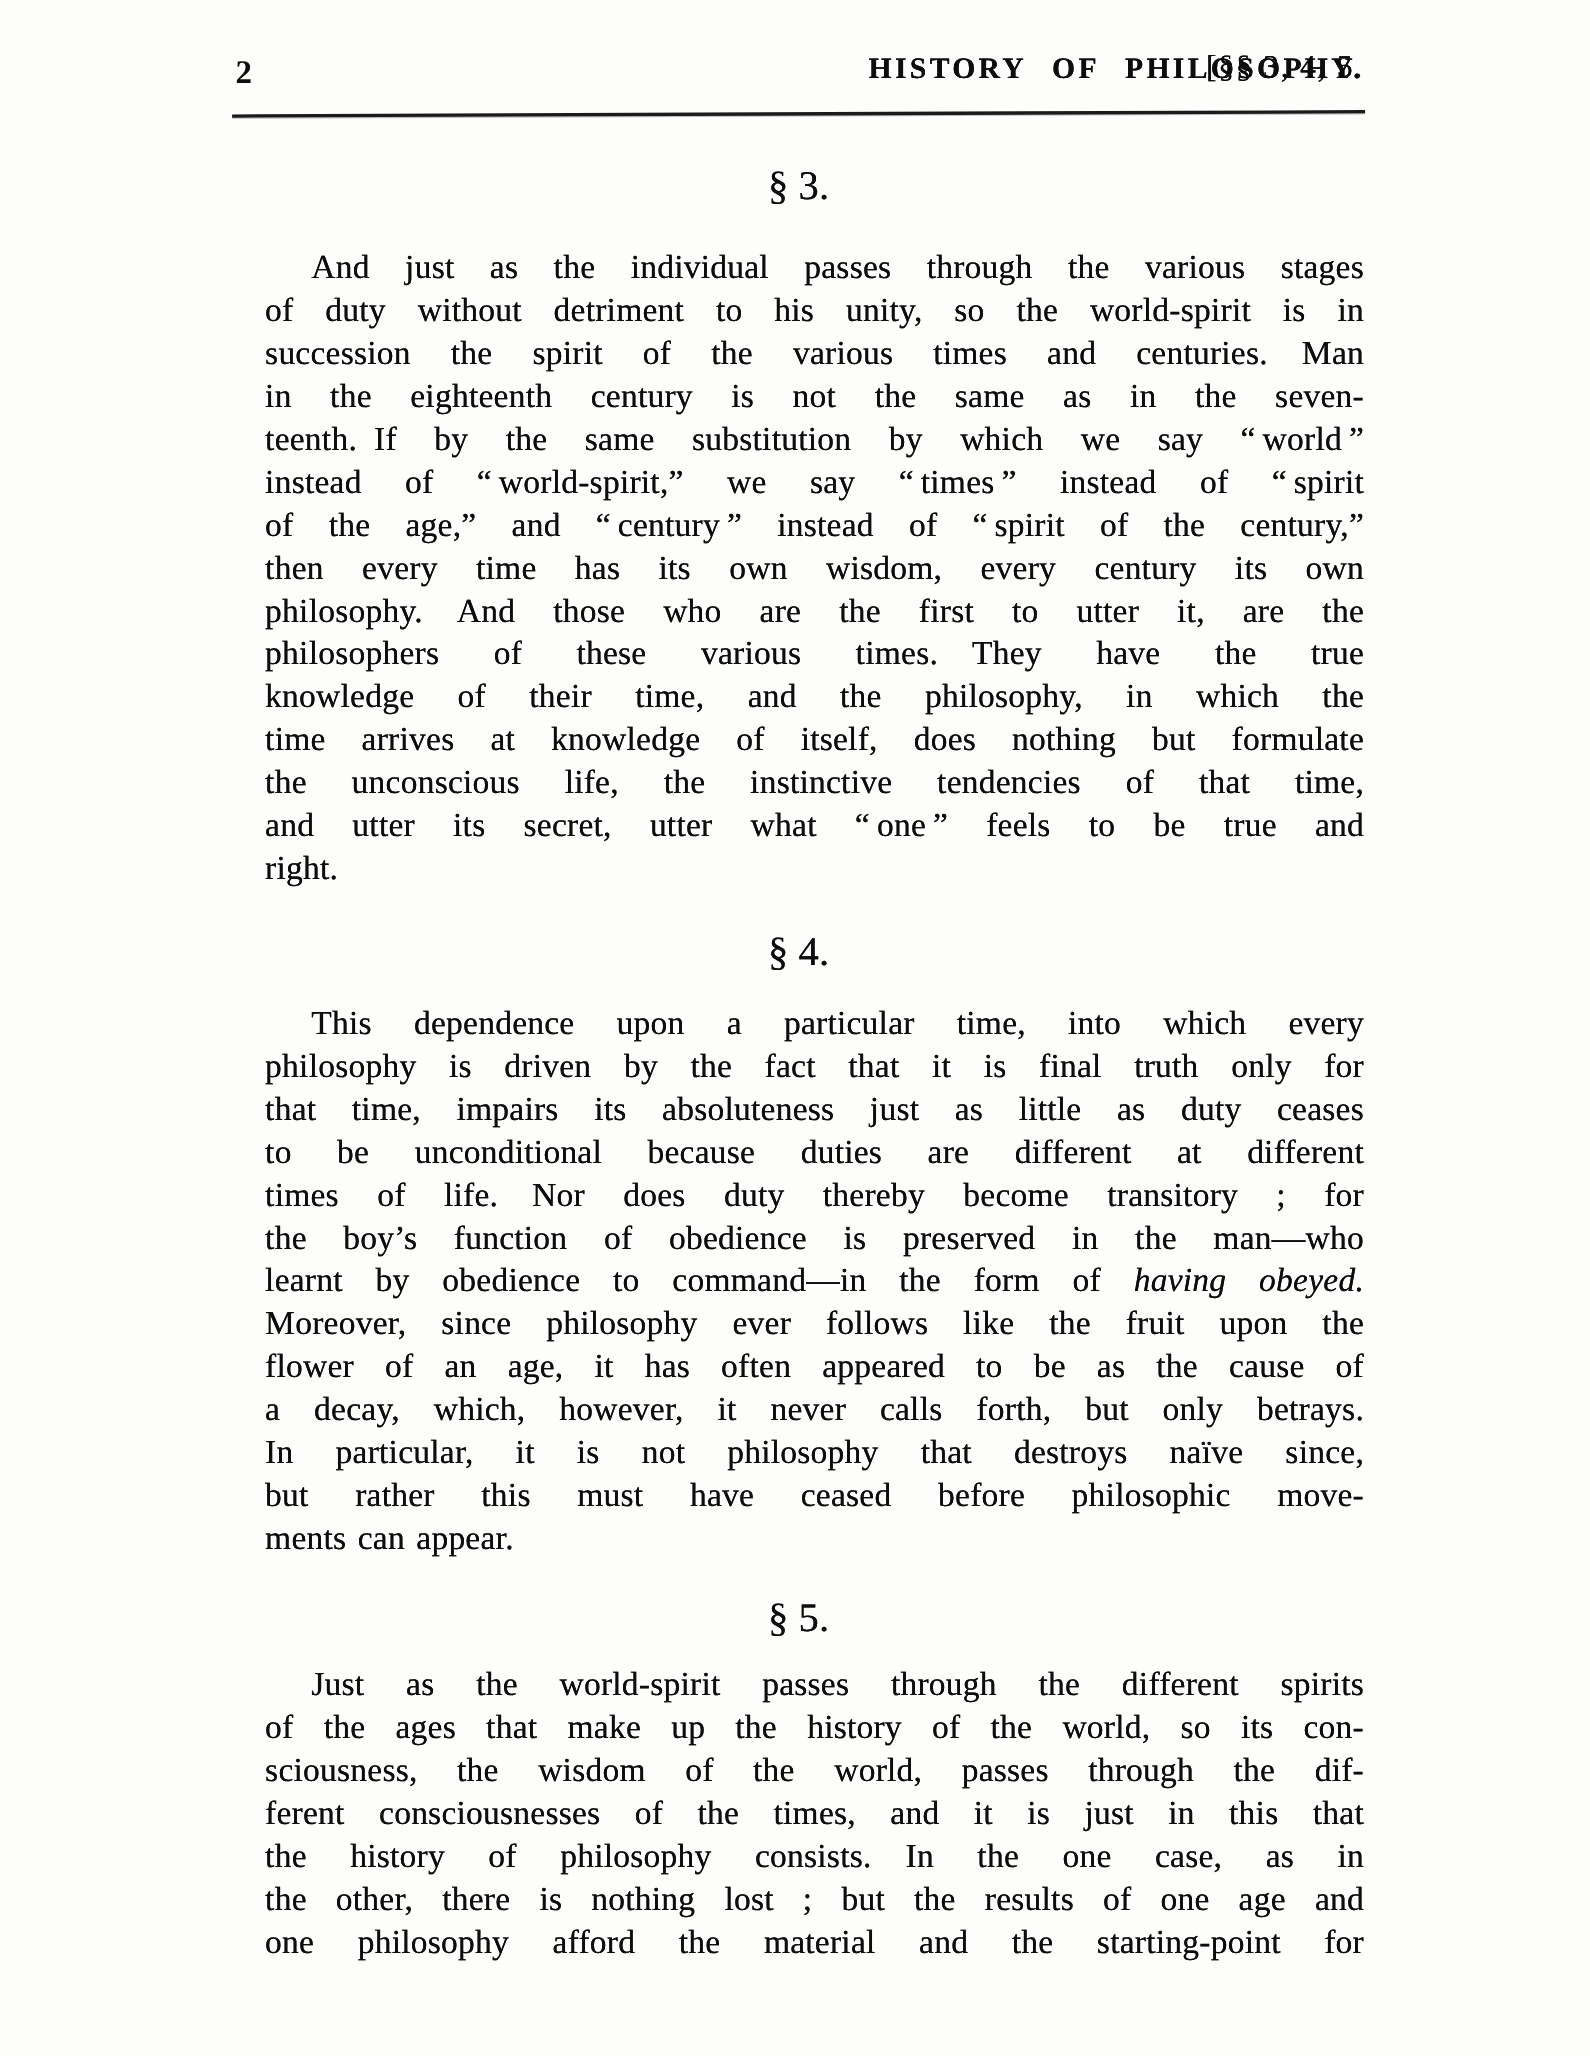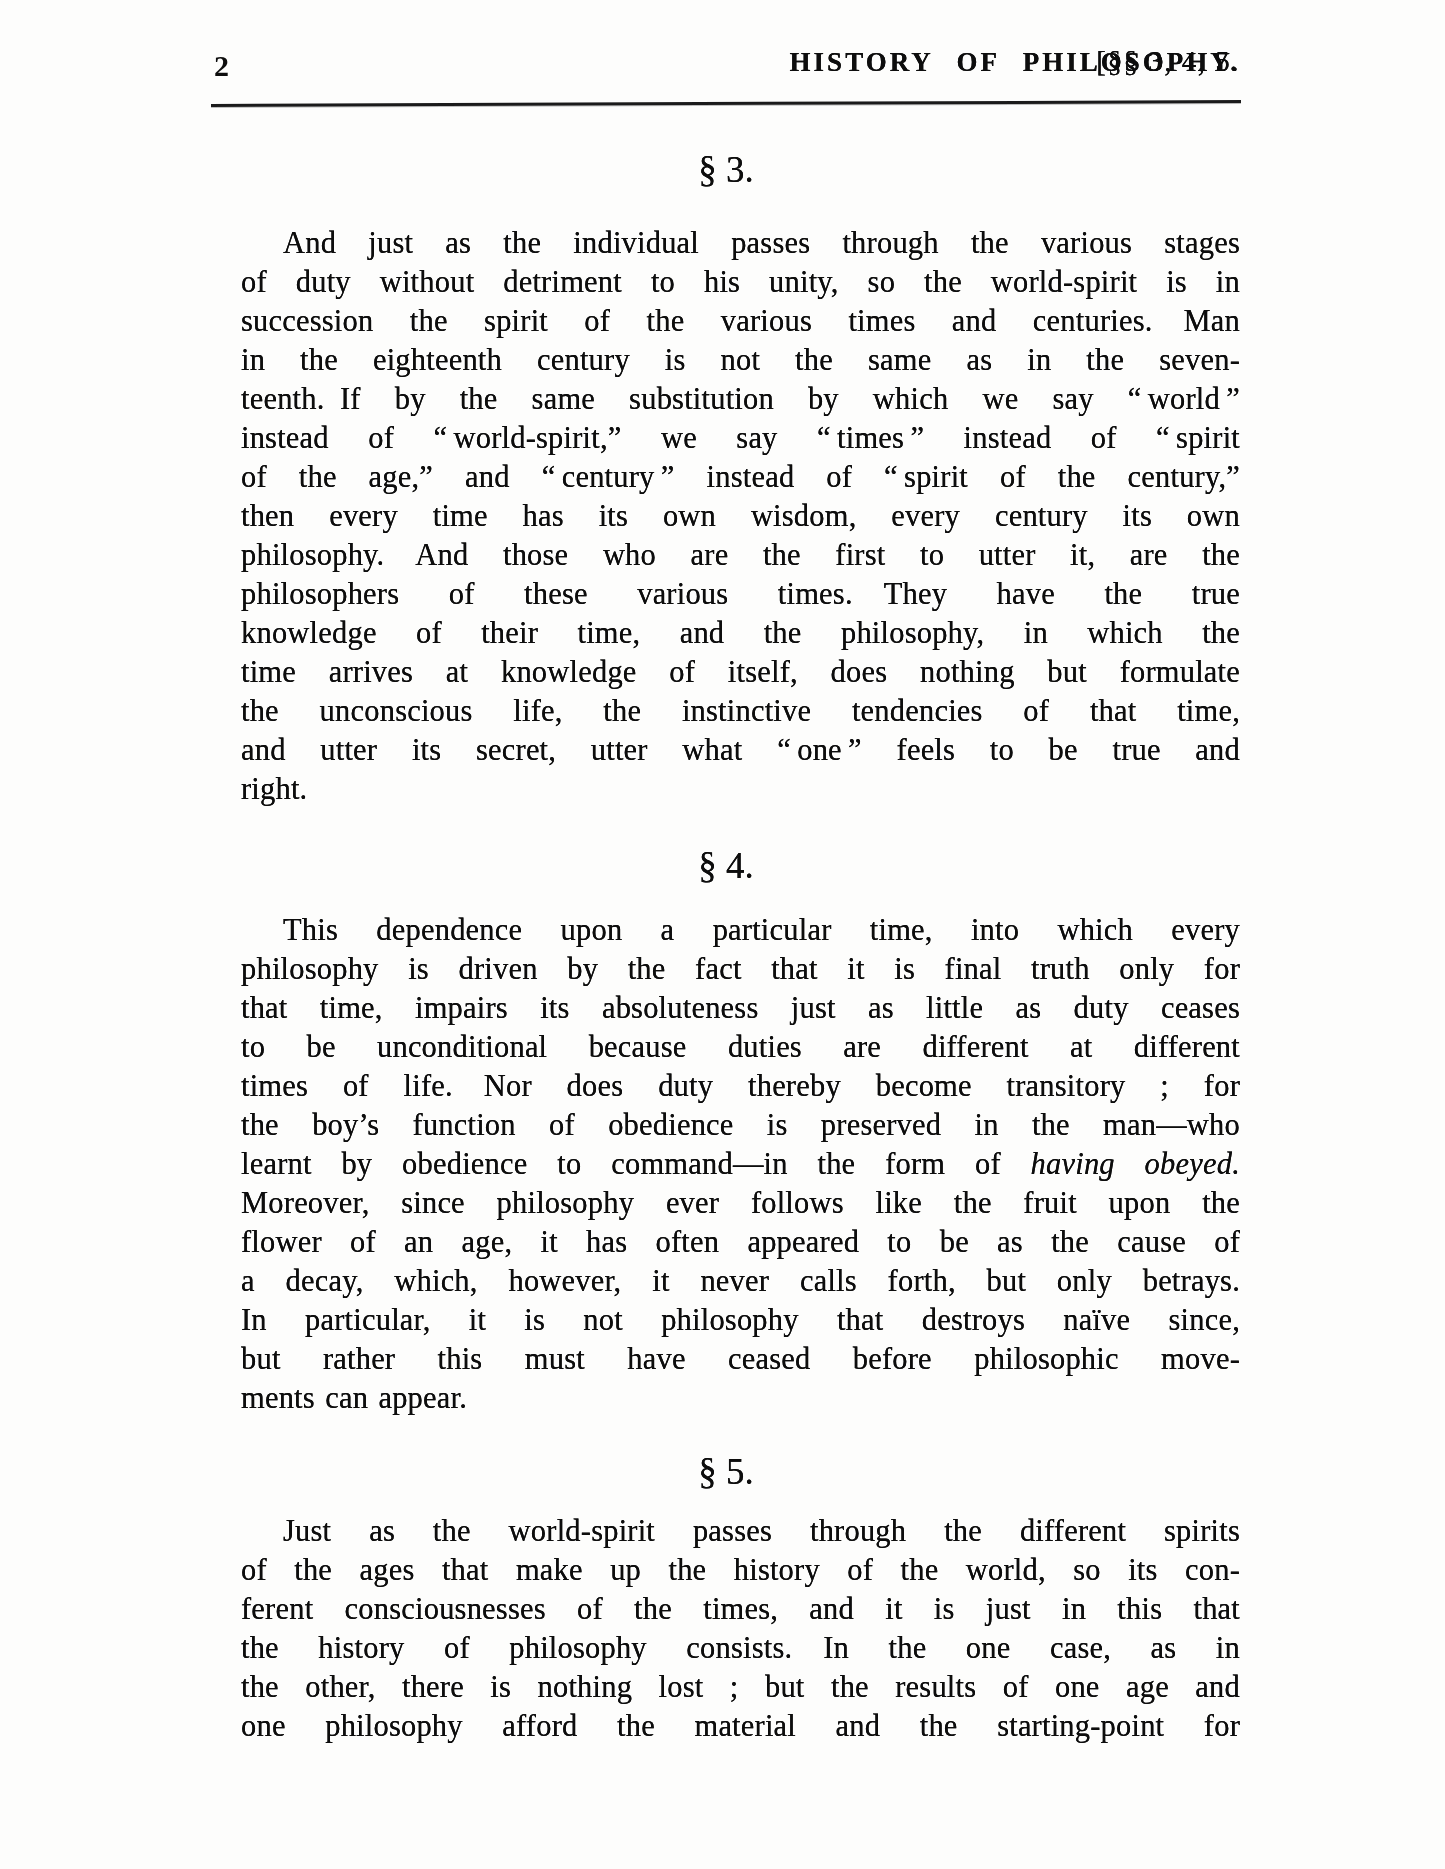--- a/index.html
+++ b/index.html
@@ -118,19 +118,20 @@
       <div class="tline">a decay, which, however, it never calls forth, but only betrays.</div>
       <div class="tline">In particular, it is not philosophy that destroys naïve since,</div>
       <div class="tline">but rather this must have ceased before philosophic move-</div>
       <div class="tline">ments can appear.</div>
     </div>
 
   <div class="sec-heading" id="sec5-heading">§ 5.</div>
   <div class="sec-body" id="sec5-body">
       <div class="tline">Just as the world-spirit passes through the different spirits</div>
       <div class="tline">of the ages that make up the history of the world, so its con-</div>
+      <div class="tline">sciousness, the wisdom of the world, passes through the dif-</div>
       <div class="tline">ferent consciousnesses of the times, and it is just in this that</div>
       <div class="tline">the history of philosophy consists.  In the one case, as in</div>
       <div class="tline">the other, there is nothing lost ; but the results of one age and</div>
       <div class="tline">one philosophy afford the material and the starting-point for</div>
     </div>
 
 </div>
 
 </body></html>

